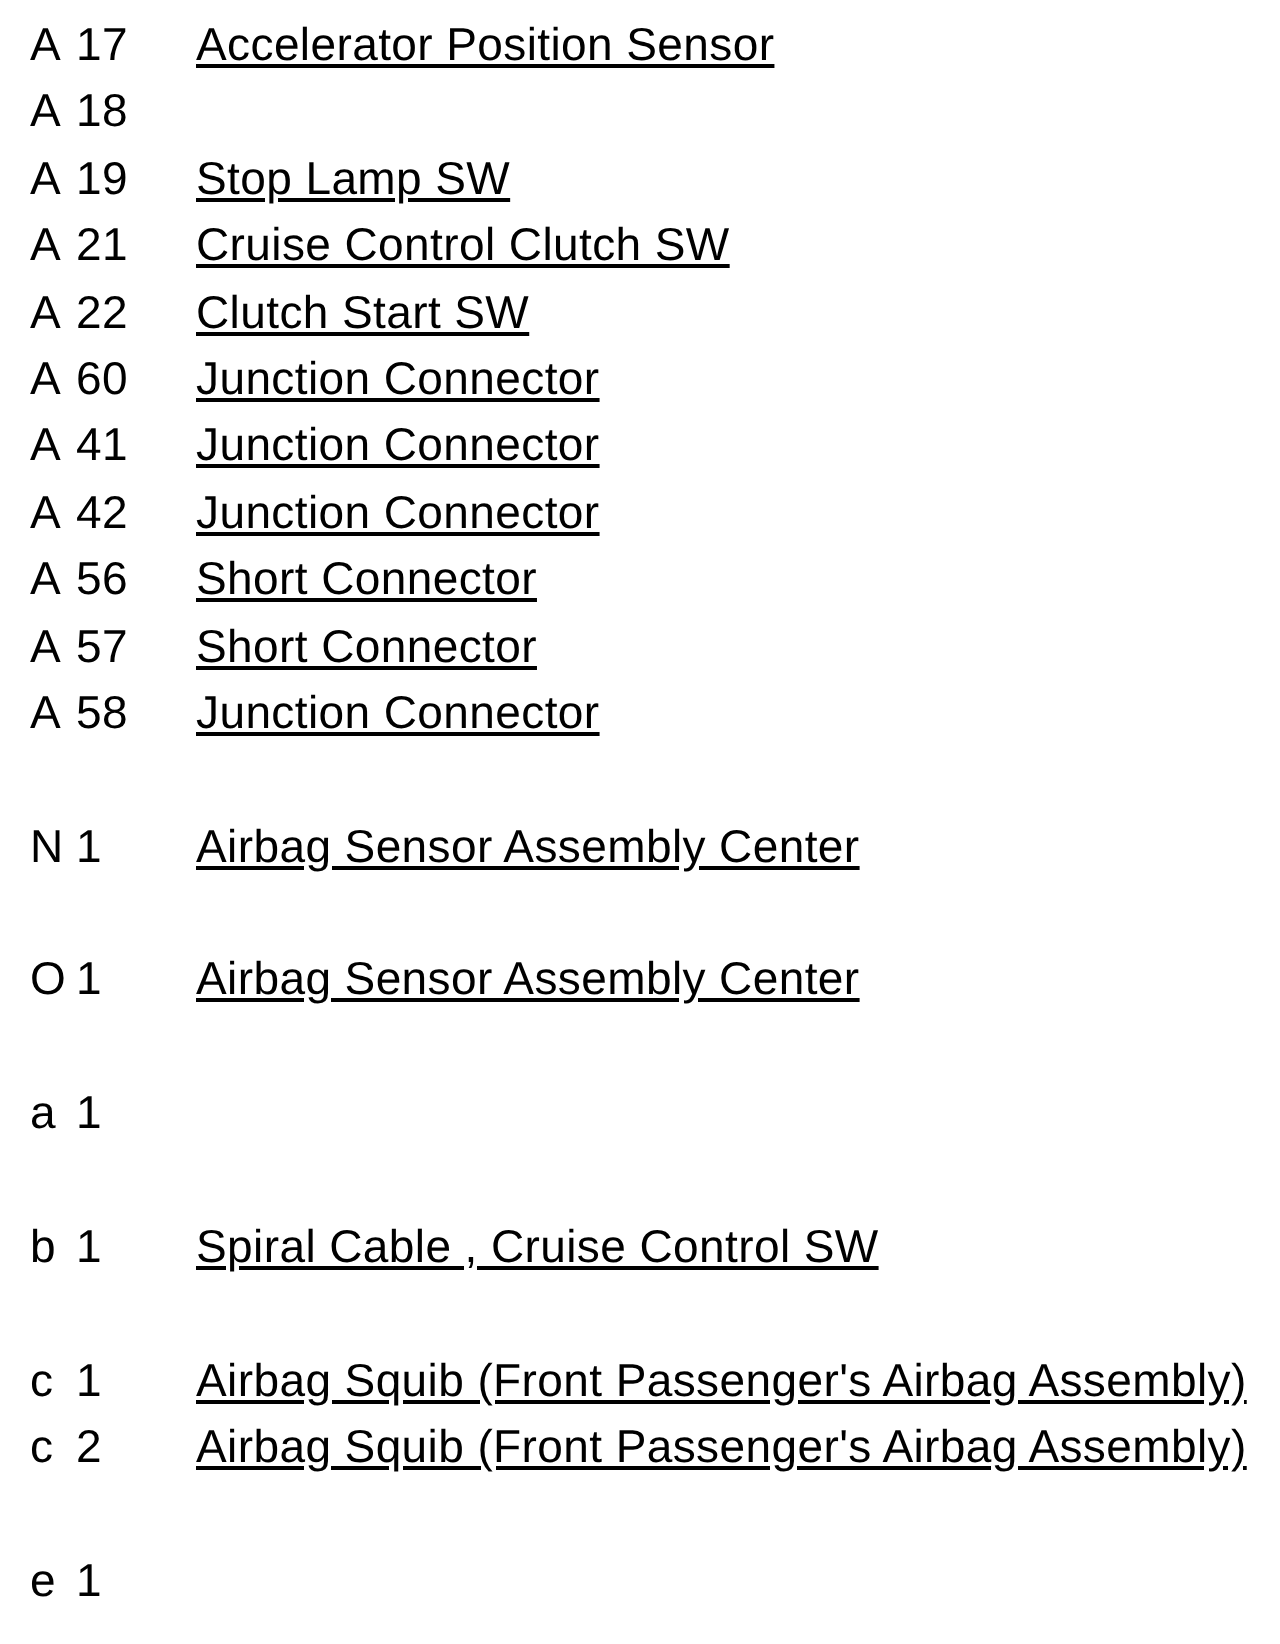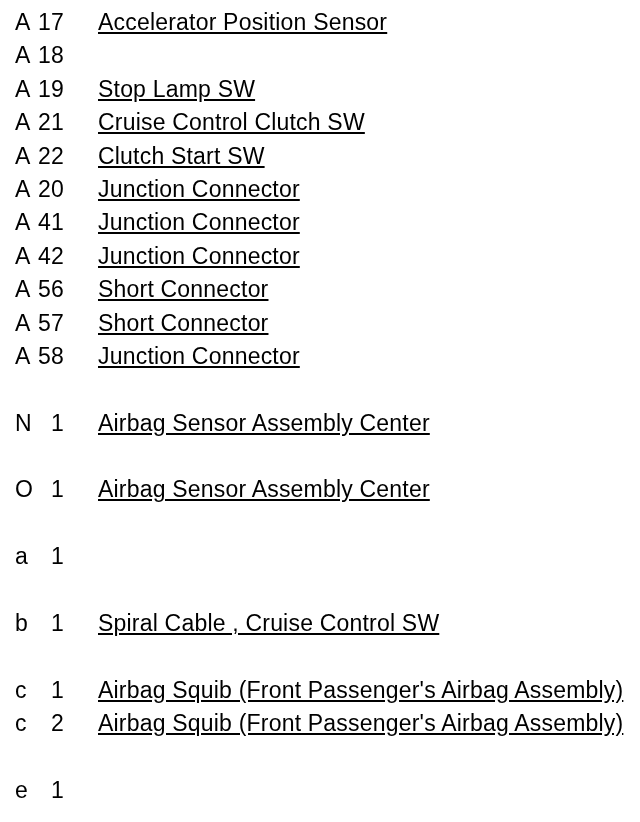--- a/index.html
+++ b/index.html
@@ -27,21 +27,20 @@
     letter-spacing: 0.2px;
     white-space: pre;
   }
   .row .code {
     width: 23px;
     flex: 0 0 auto;
   }
   .row .num {
     width: 26px;
     flex: 0 0 auto;
-    text-align: right;
   }
   .row .name {
     margin-left: 34px;
     flex: 0 0 auto;
     text-decoration: underline;
   }
   .row.spacer {
     
   }
 </style>
@@ -74,21 +73,21 @@
   </div>
 
   <div class="row">
     <span class="code">A</span>
     <span class="num">22</span>
     <span class="name">Clutch Start SW</span>
   </div>
 
   <div class="row">
     <span class="code">A</span>
-    <span class="num">20</span>
+    <span class="num">60</span>
     <span class="name">Junction Connector</span>
   </div>
 
   <div class="row">
     <span class="code">A</span>
     <span class="num">41</span>
     <span class="name">Junction Connector</span>
   </div>
 
   <div class="row">

